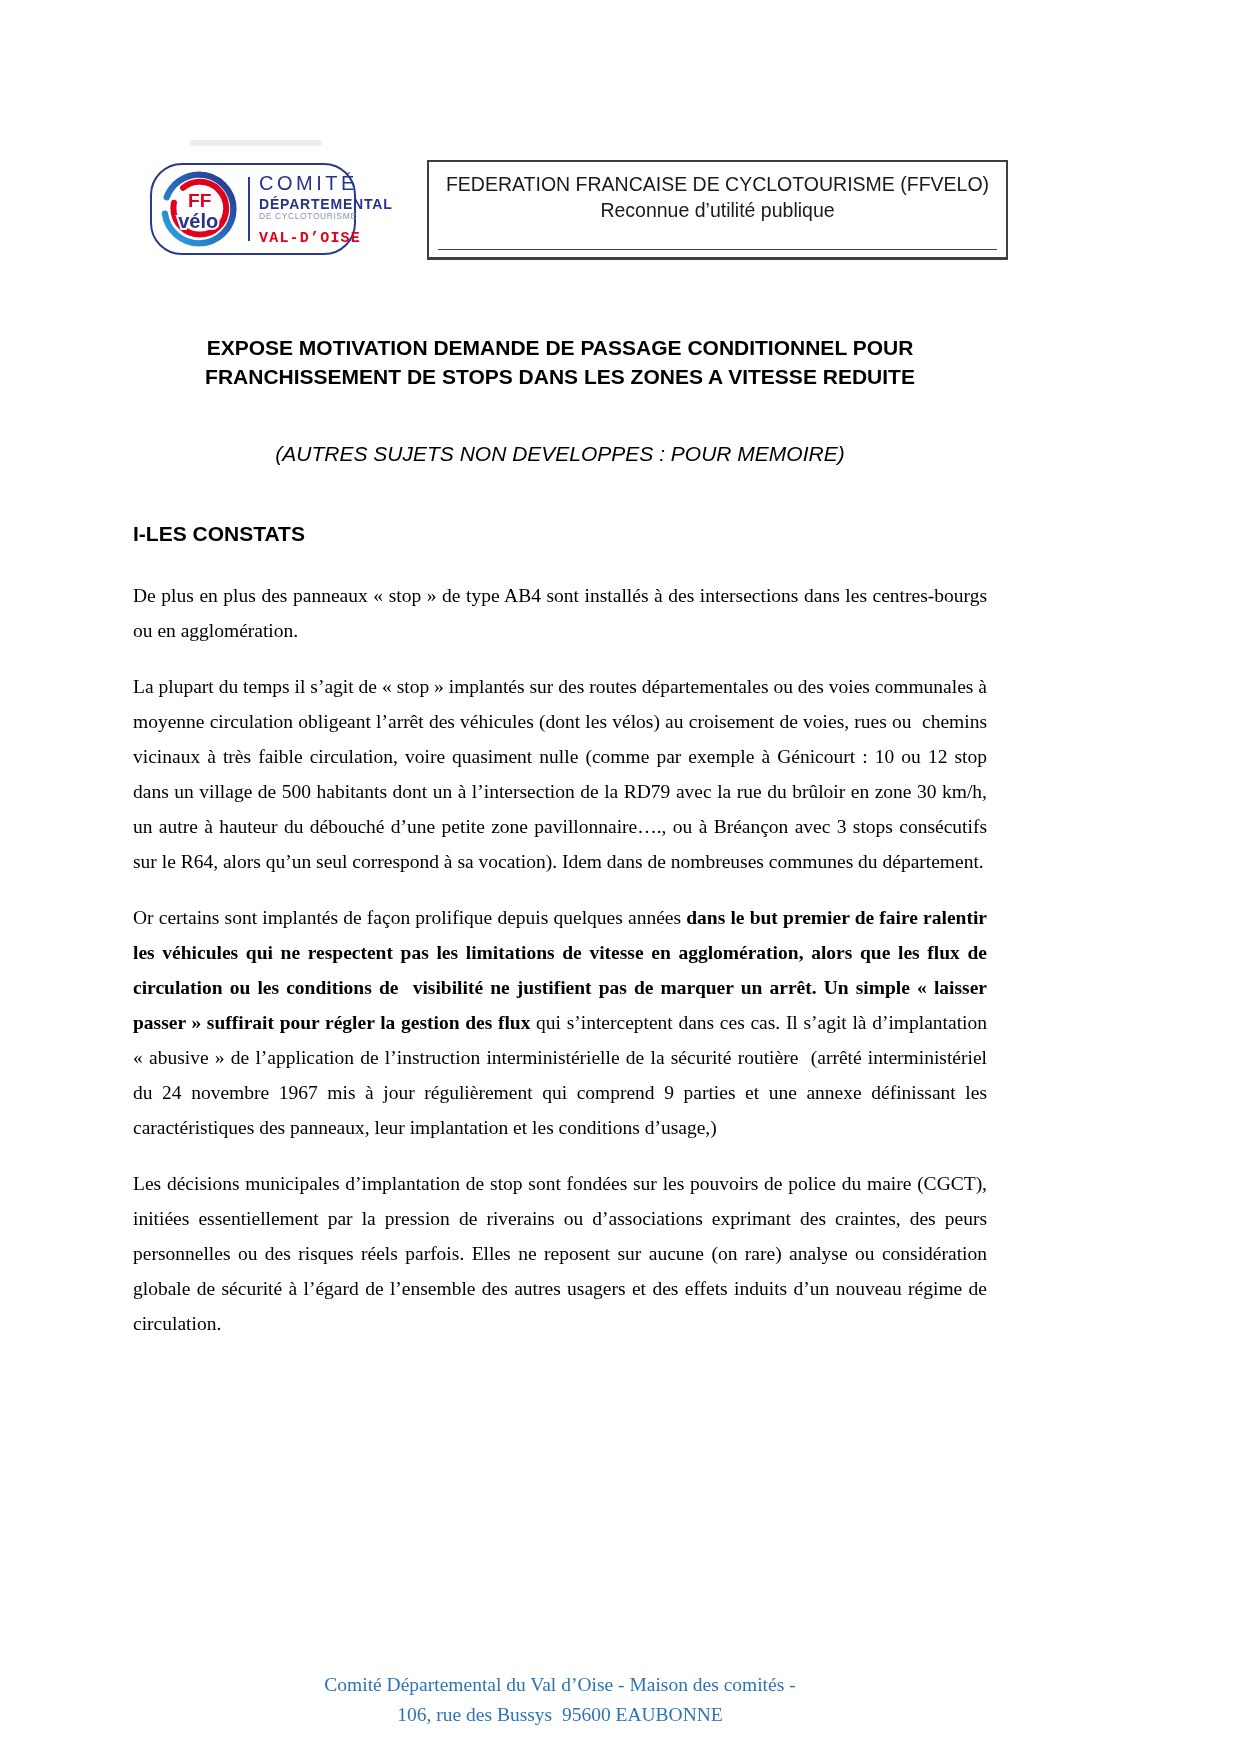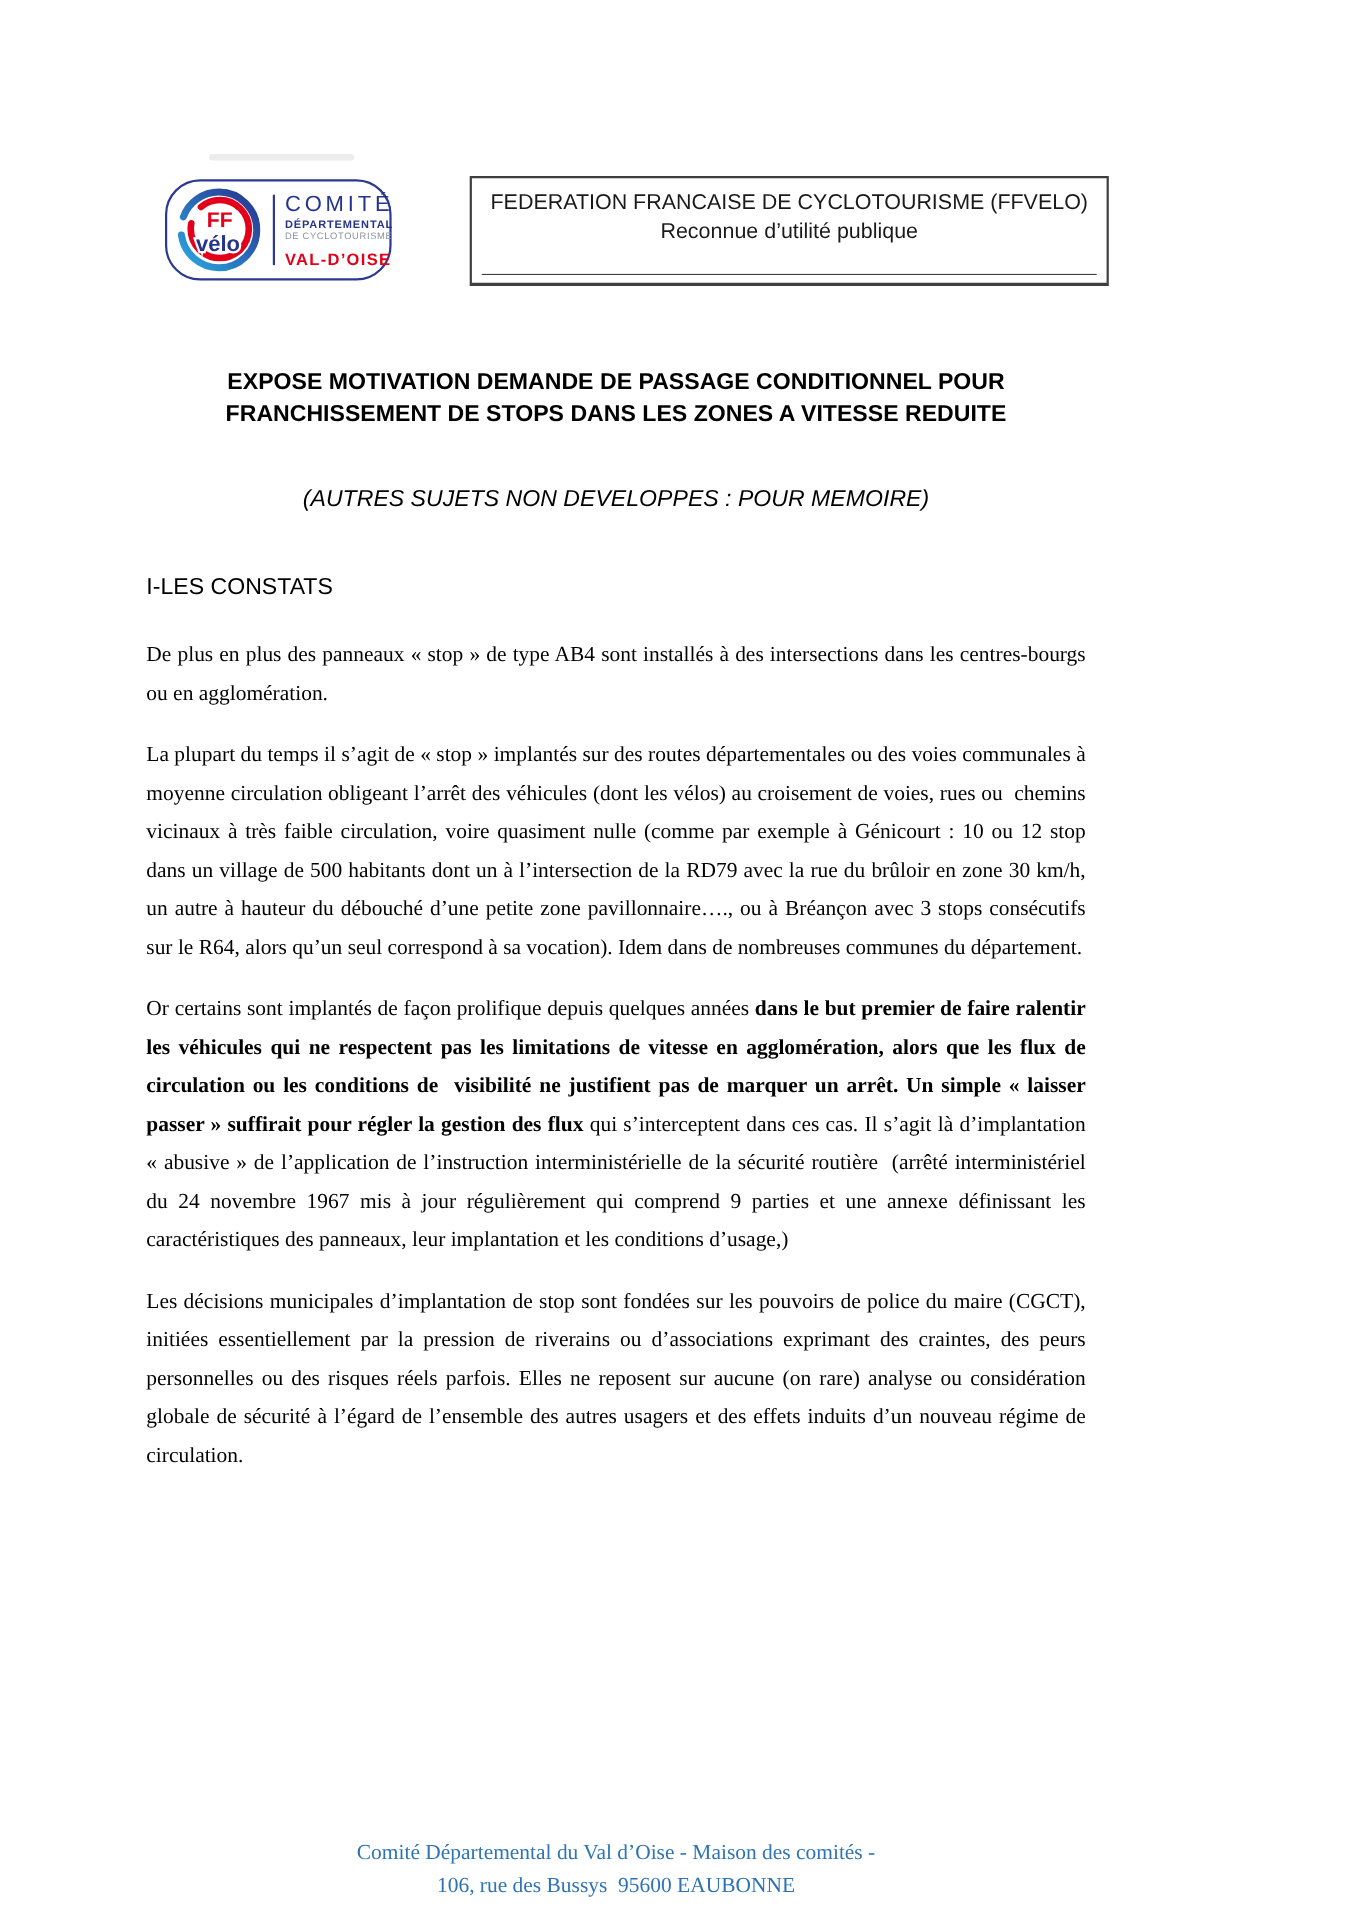--- a/index.html
+++ b/index.html
@@ -14,21 +14,21 @@
   .scan-smudge{position:absolute;left:190px;top:140px;width:132px;height:6px;background:#ececec;border-radius:3px;}
   .logo{
     position:absolute;left:150px;top:163px;width:206px;height:92px;
     border:2.5px solid #2b3990;border-radius:32px;display:flex;align-items:center;
     background:#fff;box-sizing:border-box;
   }
   .emblem{width:80px;height:80px;margin-left:7px;flex:0 0 auto;}
   .logo-divider{width:2px;height:64px;background:#2b3990;margin:0 9px 0 9px;flex:0 0 auto;}
   .logo-text{display:flex;flex-direction:column;line-height:1.12;padding-top:2px;}
   .logo-comite{font-family:"Liberation Sans",sans-serif;font-size:20px;letter-spacing:3.5px;font-weight:500;}
-  .logo-dept{font-family:"Liberation Sans",sans-serif;font-size:10px;font-weight:bold;letter-spacing:.8px;margin-top:2px;}
+  .logo-dept{font-family:"Liberation Sans",sans-serif;font-size:14px;font-weight:bold;letter-spacing:.8px;margin-top:2px;text-align:center;}
   .logo-cyclo{font-family:"Liberation Sans",sans-serif;font-size:8.5px;color:#8a95a0;letter-spacing:.6px;}
   .logo-valdoise{font-family:"Liberation Sans",sans-serif;font-size:15px;font-weight:bold;letter-spacing:1.2px;margin-top:9px;}
 
   
   .fedbox{
     position:absolute;left:427px;top:160px;width:581px;height:100px;box-sizing:border-box;
     border:2px solid #3f3f3f;border-bottom-width:3px;
     font-family:"Liberation Sans",sans-serif;text-align:center;
     padding-top:9px;line-height:26px;font-size:19.5px;color:#1a1a1a;
   }
@@ -37,21 +37,21 @@
   
   .title-block{
     position:absolute;left:133px;top:333px;width:854px;text-align:center;
     font-family:"Liberation Sans",sans-serif;font-size:21px;font-weight:bold;line-height:29px;
   }
   .title-sub{font-weight:normal;font-style:italic;margin-top:48px;}
 
   
   .section-heading{
     position:absolute;left:133px;top:522px;
-    font-family:"Liberation Sans",sans-serif;font-size:21px;font-weight:normal;
+    font-family:"Liberation Sans",sans-serif;font-size:21px;font-weight:bold;
   }
 
   
   .content{position:absolute;left:133px;top:578px;width:854px;}
   .content p{
     margin:0 0 21px 0;font-size:19.5px;line-height:35px;
     text-align:justify;
   }
   .content p.bold-para{font-weight:bold;}
   .content b{font-weight:bold;}
@@ -81,21 +81,21 @@
       <circle cx="50" cy="50" r="43" fill="#fff" stroke="url(#bluegrad)" stroke-width="8" stroke-dasharray="250 21" stroke-dashoffset="-150" stroke-linecap="round"></circle>
       <circle cx="51" cy="49" r="33" fill="none" stroke="#E2001A" stroke-width="7.5" stroke-dasharray="186 22" stroke-dashoffset="-132" stroke-linecap="round"></circle>
       <text x="51" y="47" text-anchor="middle" font-family="Liberation Sans, sans-serif" font-size="24" font-weight="bold" fill="#E2001A">FF</text>
       <text x="49" y="74" text-anchor="middle" font-family="Liberation Sans, sans-serif" font-size="25" font-weight="bold" fill="#26348B" stroke="#ffffff" stroke-width="5" paint-order="stroke">vélo</text>
     </svg>
     <div class="logo-divider"></div>
     <div class="logo-text">
       <span class="logo-comite" style="color: rgb(38, 52, 139);">COMITÉ</span>
       <span class="logo-dept" style="color: rgb(38, 52, 139);">DÉPARTEMENTAL</span>
       <span class="logo-cyclo" style="color: rgb(138, 149, 160);">DE CYCLOTOURISME</span>
-      <span class="logo-valdoise" style="color: rgb(226, 0, 26);">VAL-D’OISE</span>
+      <span class="logo-valdoise" style="color: rgb(226, 0, 26); font-family: Liberation Mono, monospace;">VAL-D’OISE</span>
     </div>
   </div>
 
   <div class="fedbox">
     <div>FEDERATION FRANCAISE DE CYCLOTOURISME (FFVELO)</div>
     <div>Reconnue d’utilité publique</div>
     <div class="fedbox-rule"></div>
   </div>
 
   <div class="title-block">

